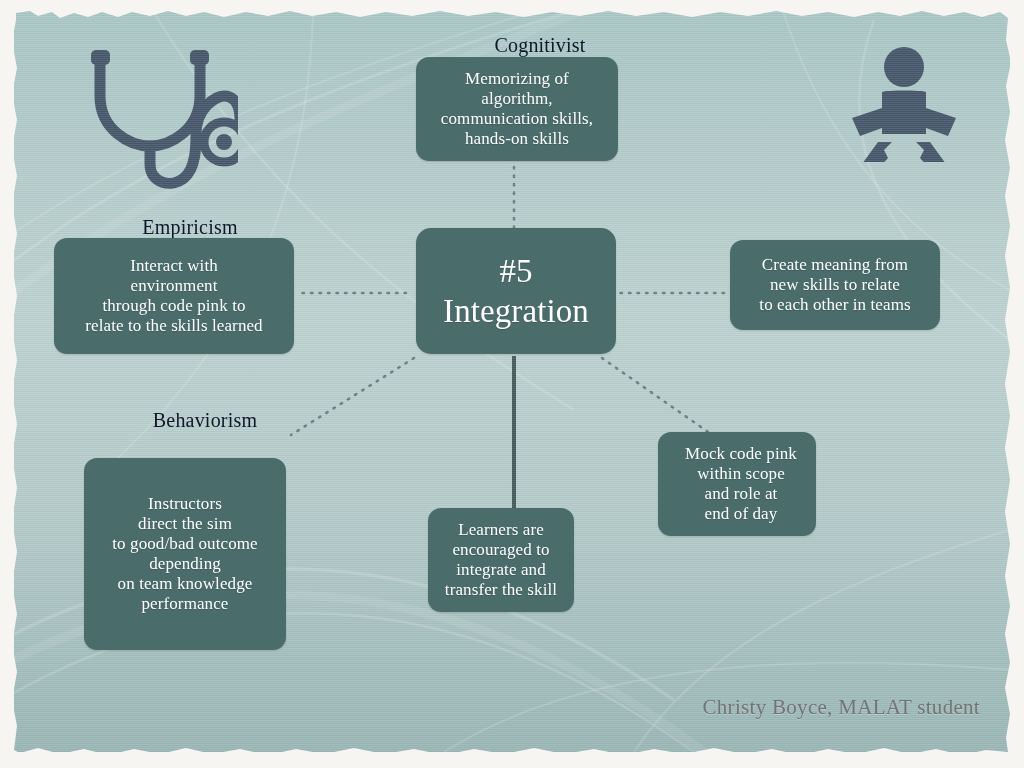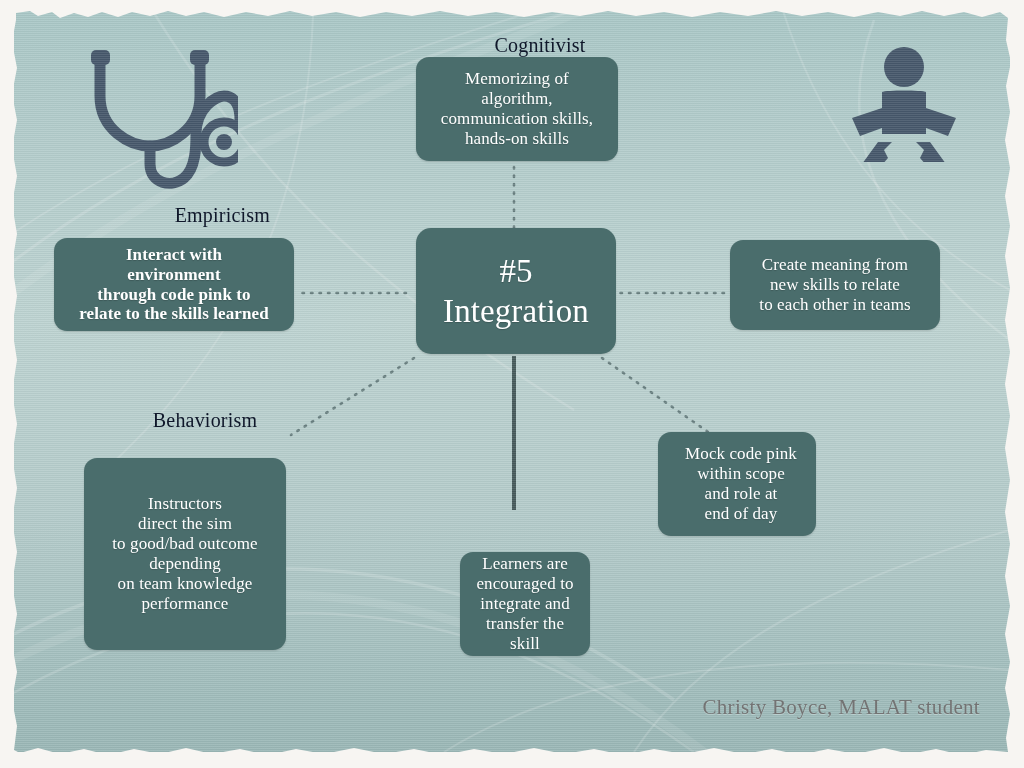--- a/index.html
+++ b/index.html
@@ -171,32 +171,32 @@
                  L38 82 L16 90 L8 72 L38 62 Z"></path>
         <path d="M48 96 L34 96 L18 118 L30 128 L44 112 L40 104 Z"></path>
         <path d="M72 96 L86 96 L102 118 L90 128 L76 112 L80 104 Z"></path>
       </g>
     </svg>
 
   </div>
 
   <div class="cat-label" style="left:460px; top:34px; width:160px;">Cognitivist</div>
 
-  <div class="cat-label" style="left:110px; top:204px; width:160px;text-align:right;">Empiricism</div>
+  <div class="cat-label" style="left:110px; top:216px; width:160px;">Empiricism</div>
 
   <div class="cat-label" style="left:755px; top:212px; width:190px;margin-top:35px;">Constructivist</div>
 
   <div class="cat-label" style="left:110px; top:409px; width:190px;">Behaviorism</div>
 
   <div class="node" style="left:416px; top:57px; width:202px; height:104px;">Memorizing of
 algorithm,
 communication skills,
 hands-on skills</div>
 
-  <div class="node" style="left:54px; top:238px; width:240px; height:93px;font-weight:bold;">Interact with
+  <div class="node" style="left:54px; top:238px; width:240px; height:116px;">Interact with
 environment
 through code pink to
 relate to the skills learned</div>
 
   <div class="node center" style="left:416px; top:228px; width:200px; height:126px;">#5
 Integration</div>
 
   <div class="node" style="left:730px; top:240px; width:210px; height:90px;">Create meaning from
 new skills to relate
 to each other in teams</div>
@@ -206,21 +206,21 @@
 to good/bad outcome
 depending
 on team knowledge
 performance</div>
 
   <div class="node" style="left:658px; top:432px; width:158px; height:104px;padding-left:18px;">Mock code pink
 within scope
 and role at
 end of day</div>
 
-  <div class="node" style="left:460px; top:508px; width:130px; height:104px;margin-top:44px;">Learners are
+  <div class="node" style="left:428px; top:508px; width:146px; height:104px;">Learners are
 encouraged to
 integrate and
 transfer the skill</div>
 
   <div id="byline">Christy Boyce, MALAT student</div>
 
   <svg class="deckle" style="left:0; top:0;" width="1024" height="768" viewBox="0 0 1024 768">
     <path fill="#f7f5f2" d="
       M0,0 H1024 V768 H0 Z
       M16,13 L30,11 L38,16 L52,12 L60,18 L74,13 L88,17 L102,12 L118,17 L132,12

